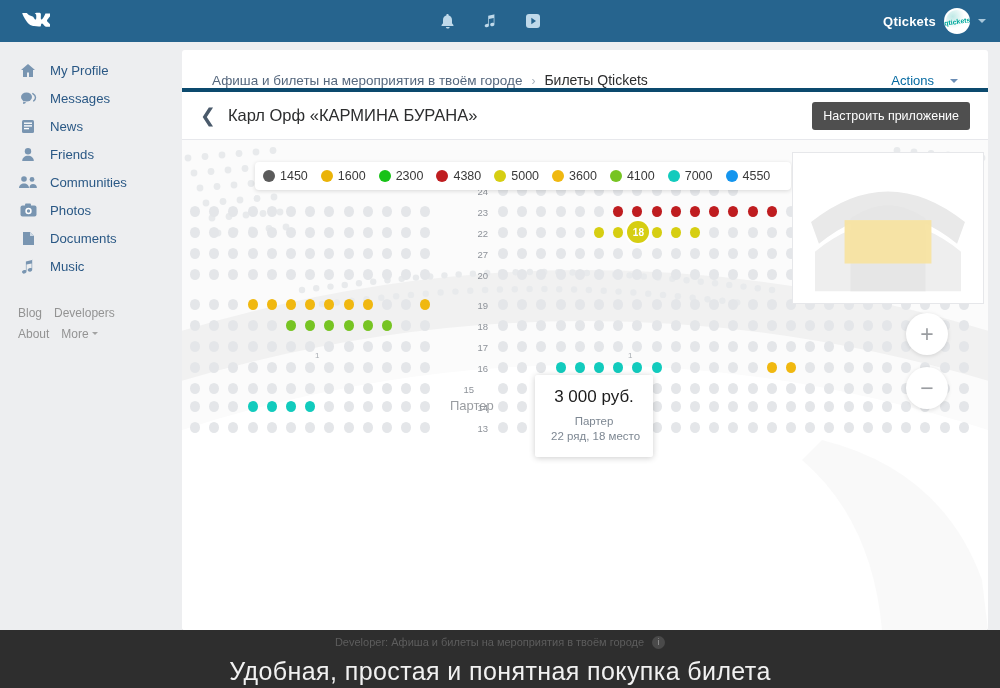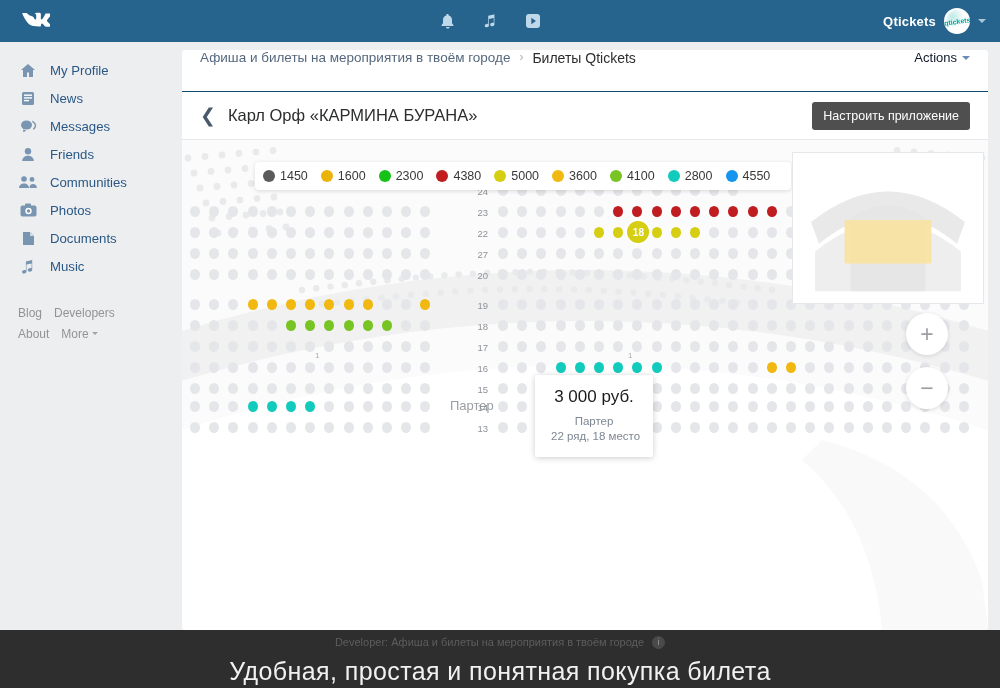--- a/index.html
+++ b/index.html
@@ -73,29 +73,29 @@
   }
 
   
   .main {
     position: absolute; left: 182px; top: 50px; width: 806px; height: 580px;
     background: #fff; border-radius: 3px;
     box-shadow: 0 1px 0 rgba(0,0,0,.06);
     overflow: hidden;
   }
   .crumbbar {
-    height: 42px; display: flex; align-items: flex-start; padding: 0 18px;
-    border-bottom: 1px solid #0c4a6e;
+    height: 42px; display: flex; align-items: flex-end; padding: 0 30px;
+    border-bottom: 4px solid #0c4a6e;
   }
   .crumb-a { font-size: 13.5px; color: #55677d; cursor: pointer; }
   .crumb-sep { margin: 0 9px; color: #a9b2bd; font-size: 12px; }
   .crumb-b { font-size: 14px; color: #2c2d2e; }
   .actions {
-    margin-left: auto; font-size: 13px; color: #0f172a; cursor: pointer;
-    display: flex; align-items: center; gap: 5px;
+    margin-left: auto; font-size: 13px; color: #0369a1; cursor: pointer;
+    display: flex; align-items: center; gap: 16px;
   }
   .actions .caret { width:0;height:0;border-left:4px solid transparent;border-right:4px solid transparent;border-top:4px solid #6b8db5; }
 
   .titlebar {
     height: 48px; display: flex; align-items: center; padding: 0 18px;
     border-bottom: 1px solid #e7e8ec;
   }
   .back-chev { font-size: 19px; color: #4a5a6b; margin-right: 12px; cursor: pointer; line-height: 1; }
   .apptitle { font-size: 16.5px; color: #2c2d2e; }
   .settings-btn {
@@ -223,38 +223,38 @@
   <div class="side-item">
     <span class="si-ic">
       <svg width="16" height="15" viewBox="0 0 16 15">
           <path fill="#7995b1" d="M8 1 1 7h2v7h4V9.5h2V14h4V7h2z"></path>
         </svg>
     </span>
     <span class="si-lb">My Profile</span>
   </div>
   <div class="side-item">
     <span class="si-ic">
+      <svg width="17" height="14" viewBox="0 0 17 14">
+          <ellipse cx="6.5" cy="6" rx="5.5" ry="4.6" fill="#7995b1"></ellipse>
+          <path d="M3 10.5c.5 1.6 0 2.6 0 2.6s2.2-.4 3.2-1.6z" fill="#7995b1"></path>
+          <path d="M12.8 2.6c1.6.9 2.7 2.4 2.7 4 0 1.3-.7 2.5-1.8 3.3" fill="none" stroke="#7995b1" stroke-width="1.4" stroke-linecap="round"></path>
+        </svg>
+    </span>
+    <span class="si-lb">Messages</span>
+  </div>
+  <div class="side-item">
+    <span class="si-ic">
       <svg width="15" height="15" viewBox="0 0 15 15">
           <rect x="1" y="1" width="12" height="13" rx="1.5" fill="#7995b1"></rect>
           <rect x="3" y="3.5" width="8" height="1.4" fill="#fff"></rect>
           <rect x="3" y="6.2" width="8" height="1.4" fill="#fff"></rect>
           <rect x="3" y="8.9" width="5" height="1.4" fill="#fff"></rect>
         </svg>
     </span>
     <span class="si-lb">News</span>
-  </div>
-  <div class="side-item">
-    <span class="si-ic">
-      <svg width="17" height="14" viewBox="0 0 17 14">
-          <ellipse cx="6.5" cy="6" rx="5.5" ry="4.6" fill="#7995b1"></ellipse>
-          <path d="M3 10.5c.5 1.6 0 2.6 0 2.6s2.2-.4 3.2-1.6z" fill="#7995b1"></path>
-          <path d="M12.8 2.6c1.6.9 2.7 2.4 2.7 4 0 1.3-.7 2.5-1.8 3.3" fill="none" stroke="#7995b1" stroke-width="1.4" stroke-linecap="round"></path>
-        </svg>
-    </span>
-    <span class="si-lb">Messages</span>
   </div>
   <div class="side-item">
     <span class="si-ic">
       <svg width="14" height="15" viewBox="0 0 14 15">
           <circle cx="7" cy="4.2" r="3.2" fill="#7995b1"></circle>
           <path d="M1.2 14c0-3.2 2.6-5.2 5.8-5.2s5.8 2 5.8 5.2z" fill="#7995b1"></path>
         </svg>
     </span>
     <span class="si-lb">Friends</span>
   </div>
@@ -354,21 +354,21 @@
         <div class="lg-item">
           <span class="lg-dot" style="background: rgb(240, 184, 16);"></span>
           <span class="lg-lb">3600</span>
         </div>
         <div class="lg-item">
           <span class="lg-dot" style="background: rgb(119, 196, 35);"></span>
           <span class="lg-lb">4100</span>
         </div>
         <div class="lg-item">
           <span class="lg-dot" style="background: rgb(18, 203, 189);"></span>
-          <span class="lg-lb">2800</span>
+          <span class="lg-lb">7000</span>
         </div>
         <div class="lg-item">
           <span class="lg-dot" style="background: rgb(20, 149, 238);"></span>
           <span class="lg-lb">4550</span>
         </div>
       </div>
 
     <svg style="position:absolute;left:0;top:0;width:806px;height:200px;z-index:5;" id="balconysvg">
         <circle cx="6" cy="18" r="3.4" fill="#e8eaec"></circle>
         <circle cx="23" cy="16.5" r="3.4" fill="#e8eaec"></circle>
@@ -933,21 +933,21 @@
     <div id="rowlayer" style="position:absolute;left:0;top:0;width:806px;height:490px;">
         <div class="rownum" style="left: 290px; top: 46px;">24</div>
         <div class="rownum" style="left: 290px; top: 67px;">23</div>
         <div class="rownum" style="left: 290px; top: 88px;">22</div>
         <div class="rownum" style="left: 290px; top: 109px;">27</div>
         <div class="rownum" style="left: 290px; top: 130px;">20</div>
         <div class="rownum" style="left: 290px; top: 160px;">19</div>
         <div class="rownum" style="left: 290px; top: 181px;">18</div>
         <div class="rownum" style="left: 290px; top: 202px;">17</div>
         <div class="rownum" style="left: 290px; top: 223px;">16</div>
-        <div class="rownum" style="left: 290px; top: 244px;">15</div>
+        <div class="rownum" style="left: 276px; top: 244px;">15</div>
         <div class="rownum" style="left: 290px; top: 262px;">14</div>
         <div class="rownum" style="left: 290px; top: 283px;">13</div>
       </div>
 
     <div class="tooltip" style="left:353px;top:235px;width:118px;">
       <div class="tt-price">3 000 руб.</div>
       <div class="tt-zone">Партер</div>
       <div class="tt-seat">22 ряд, 18 место</div>
     </div>
 

